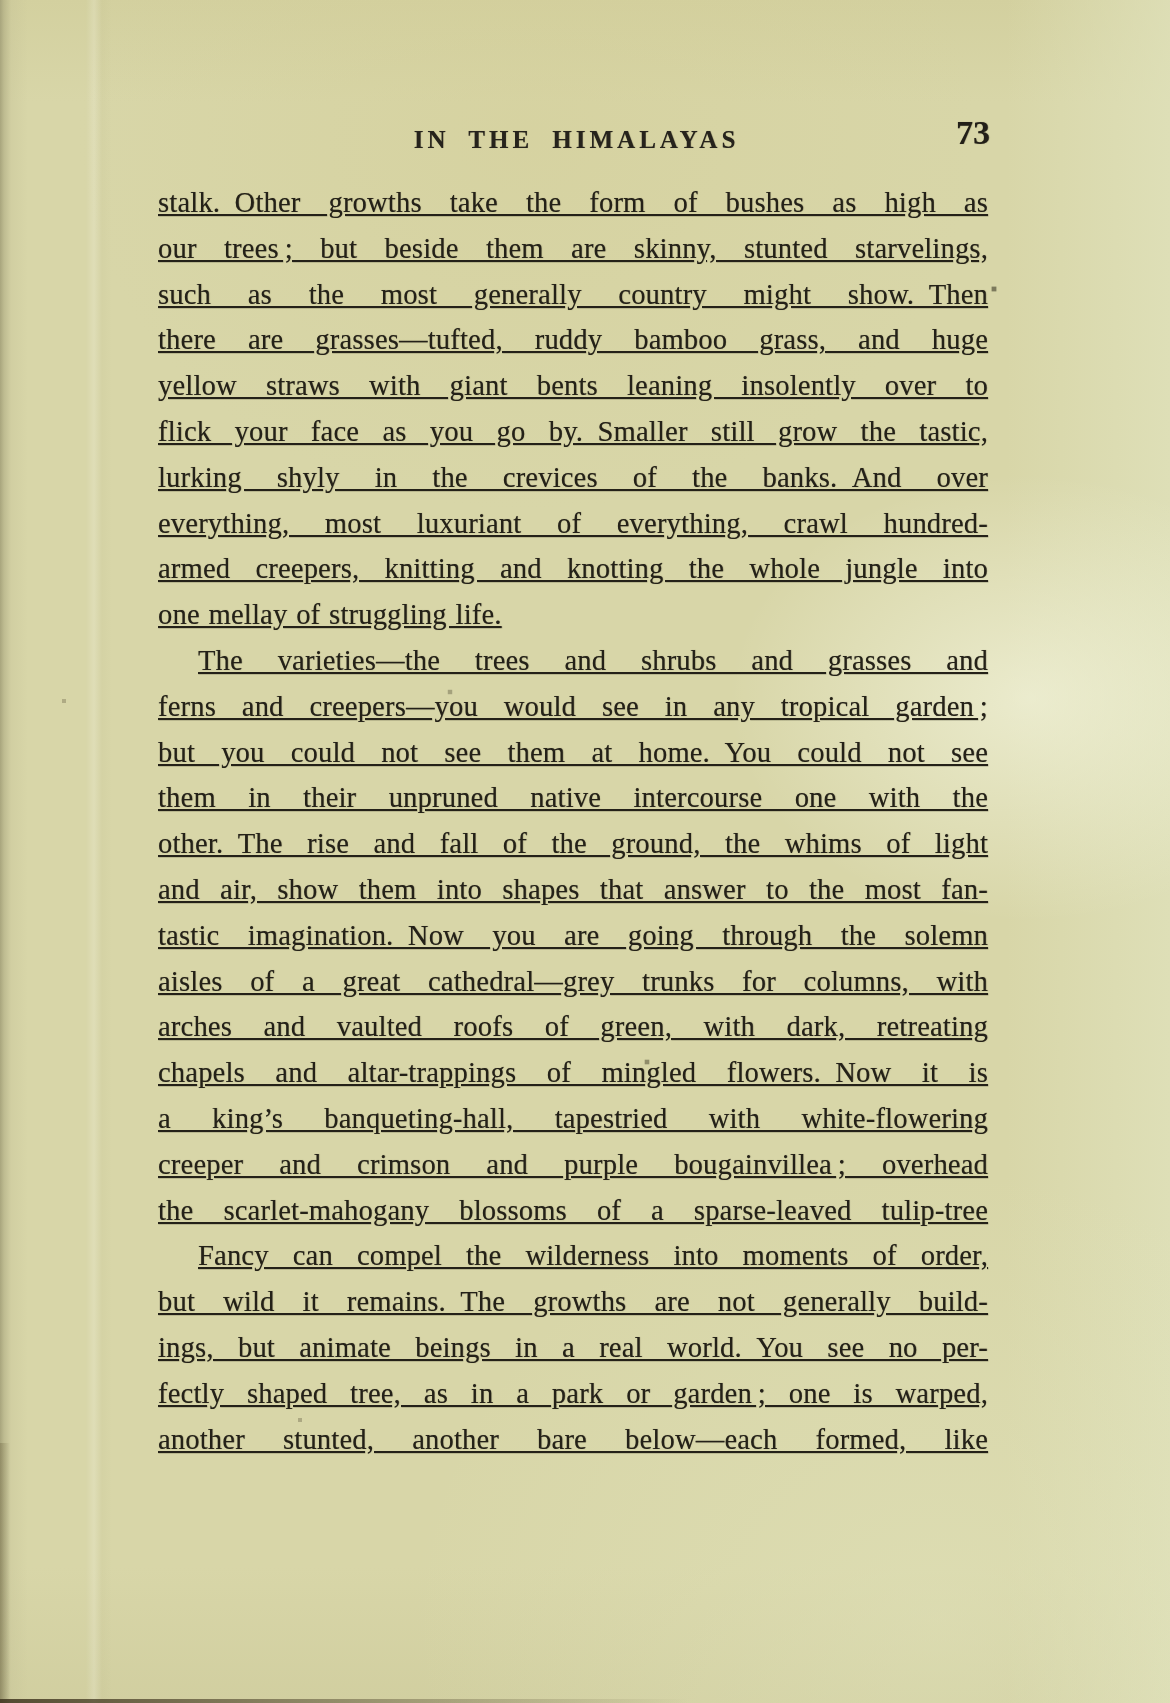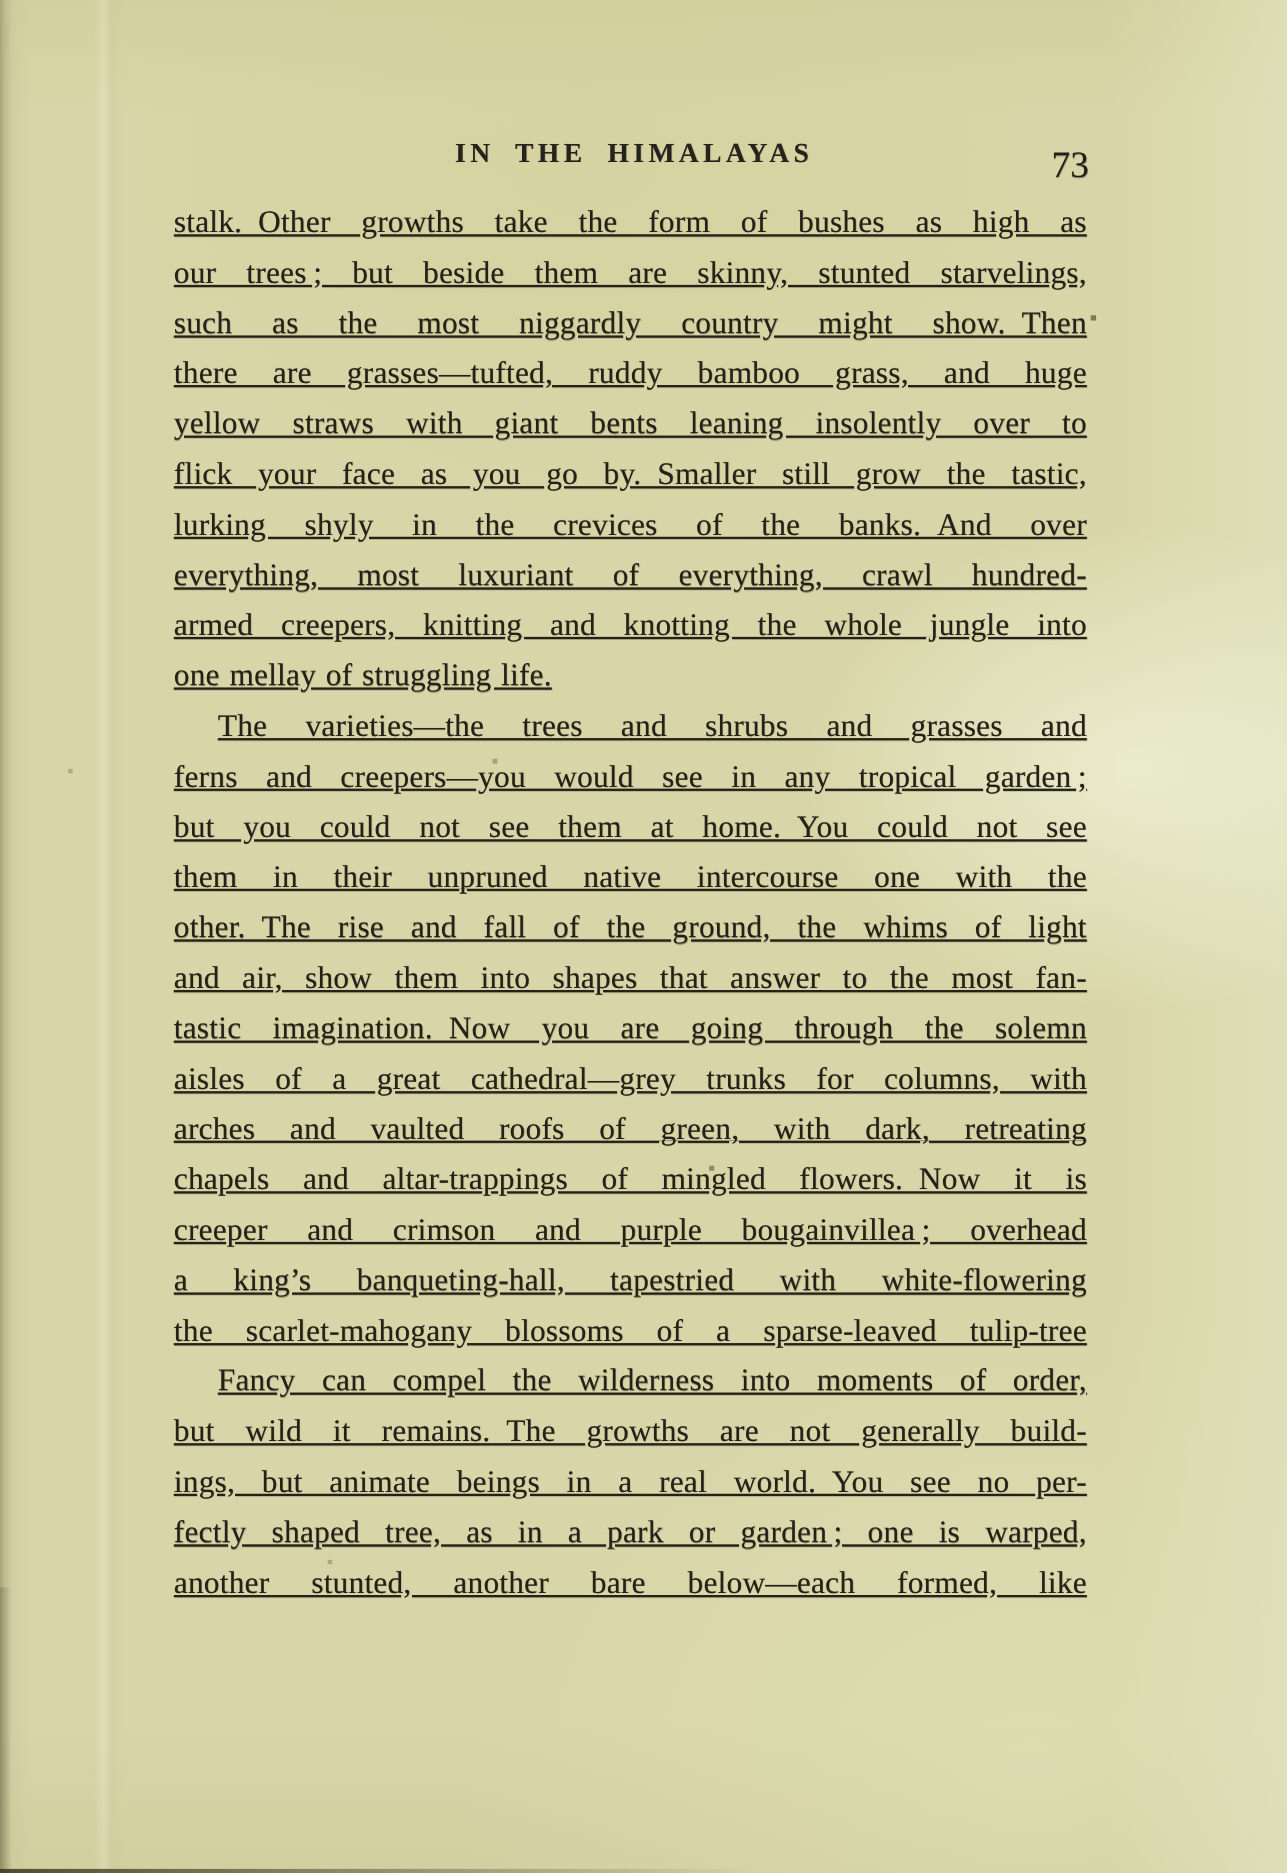--- a/index.html
+++ b/index.html
@@ -21,22 +21,22 @@
   }
   .running-title{
     position:absolute;top:127px;left:-17px;right:0;
     text-align:center;line-height:1;
     font-weight:700;font-size:25px;
     letter-spacing:4px;word-spacing:9px;
     color:#26231c;
     text-shadow:0.4px 0.4px 0.7px rgba(40,36,22,0.45);
   }
   .page-number{
-    position:absolute;top:134px;left:956px;
-    line-height:1;font-weight:400;font-size:34px;
+    position:absolute;top:116px;left:956px;
+    line-height:1;font-weight:700;font-size:34px;
     color:#221f18;
     text-shadow:0.4px 0.4px 0.8px rgba(40,36,22,0.45);
     text-align:center;
   }
   .text-block{
     position:absolute;top:180px;left:158px;width:830px;
     font-size:28.5px;line-height:45.8px;
     color:#242118;
     letter-spacing:0.2px;word-spacing:1.5px;
     text-shadow:0.35px 0.35px 0.7px rgba(42,38,24,0.5);
@@ -69,40 +69,40 @@
 </head>
 <body>
 
 <div class="page">
   <div class="running-title">IN THE HIMALAYAS</div>
   <div class="page-number">73</div>
 
   <div class="text-block">
       <div class="text-line">stalk. Other growths take the form of bushes as high as</div>
       <div class="text-line">our trees ; but beside them are skinny, stunted starvelings,</div>
-      <div class="text-line">such as the most niggardly country might show. Then</div>
+      <div class="text-line">such as the most generally country might show. Then</div>
       <div class="text-line">there are grasses—tufted, ruddy bamboo grass, and huge</div>
       <div class="text-line">yellow straws with giant bents leaning insolently over to</div>
       <div class="text-line">flick your face as you go by. Smaller still grow the tastic,</div>
       <div class="text-line">lurking shyly in the crevices of the banks. And over</div>
       <div class="text-line">everything, most luxuriant of everything, crawl hundred-</div>
       <div class="text-line">armed creepers, knitting and knotting the whole jungle into</div>
       <div class="text-line no-justify">one mellay of struggling life.</div>
       <div class="text-line indent">The varieties—the trees and shrubs and grasses and</div>
       <div class="text-line">ferns and creepers—you would see in any tropical garden ;</div>
       <div class="text-line">but you could not see them at home. You could not see</div>
       <div class="text-line">them in their unpruned native intercourse one with the</div>
       <div class="text-line">other. The rise and fall of the ground, the whims of light</div>
       <div class="text-line">and air, show them into shapes that answer to the most fan-</div>
       <div class="text-line">tastic imagination. Now you are going through the solemn</div>
       <div class="text-line">aisles of a great cathedral—grey trunks for columns, with</div>
       <div class="text-line">arches and vaulted roofs of green, with dark, retreating</div>
       <div class="text-line">chapels and altar-trappings of mingled flowers. Now it is</div>
+      <div class="text-line">a king’s banqueting-hall, tapestried with white-flowering</div>
       <div class="text-line">creeper and crimson and purple bougainvillea ; overhead</div>
-      <div class="text-line">a king’s banqueting-hall, tapestried with white-flowering</div>
       <div class="text-line">the scarlet-mahogany blossoms of a sparse-leaved tulip-tree</div>
       <div class="text-line indent">Fancy can compel the wilderness into moments of order,</div>
       <div class="text-line">but wild it remains. The growths are not generally build-</div>
       <div class="text-line">ings, but animate beings in a real world. You see no per-</div>
       <div class="text-line">fectly shaped tree, as in a park or garden ; one is warped,</div>
       <div class="text-line">another stunted, another bare below—each formed, like</div>
     </div>
 
   <div class="specks"></div>
   <div class="corner-shade"></div>

